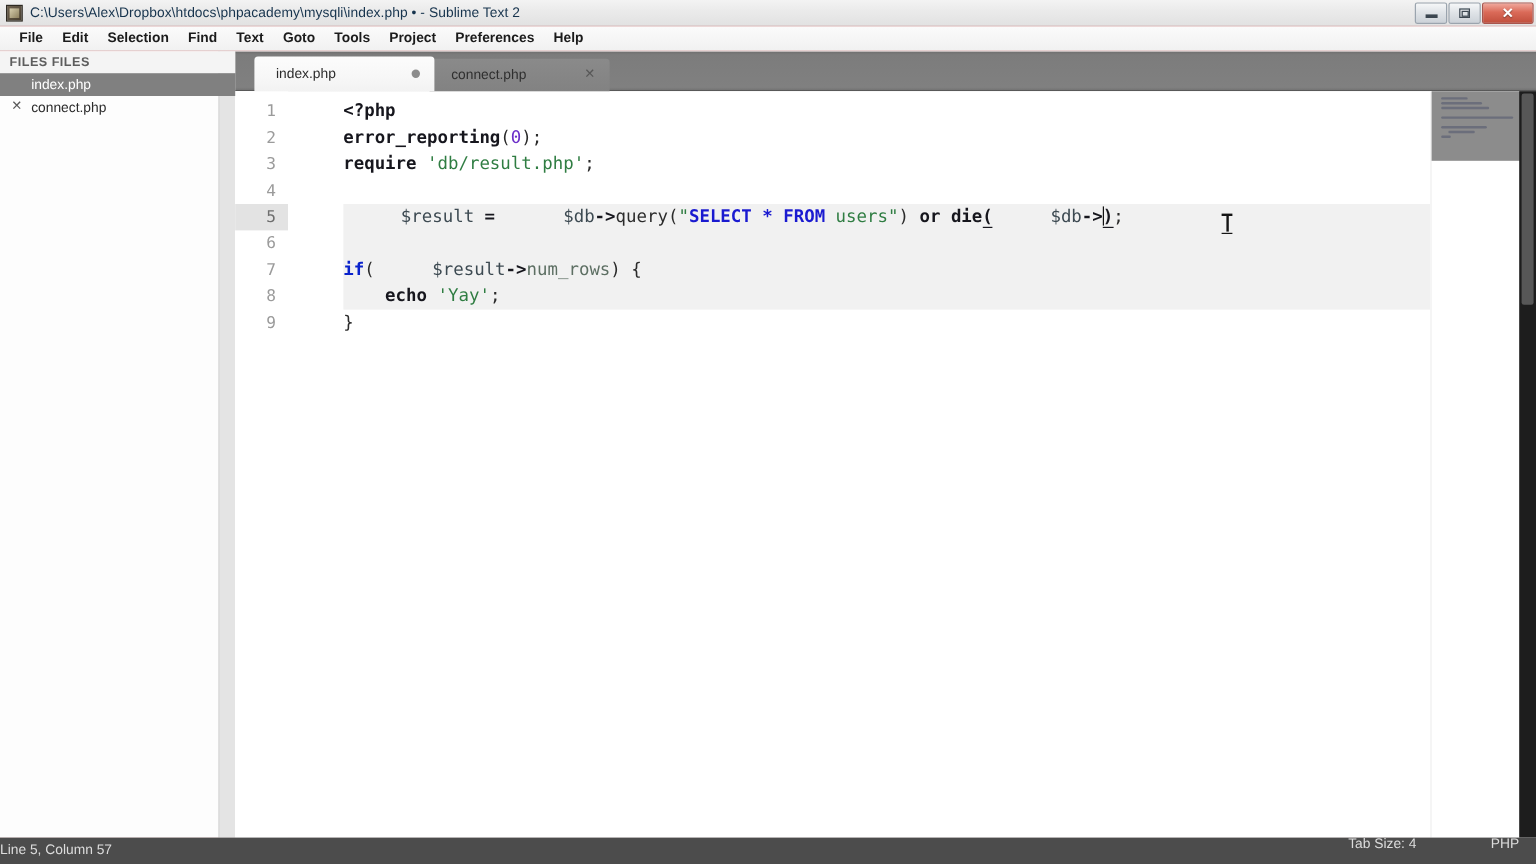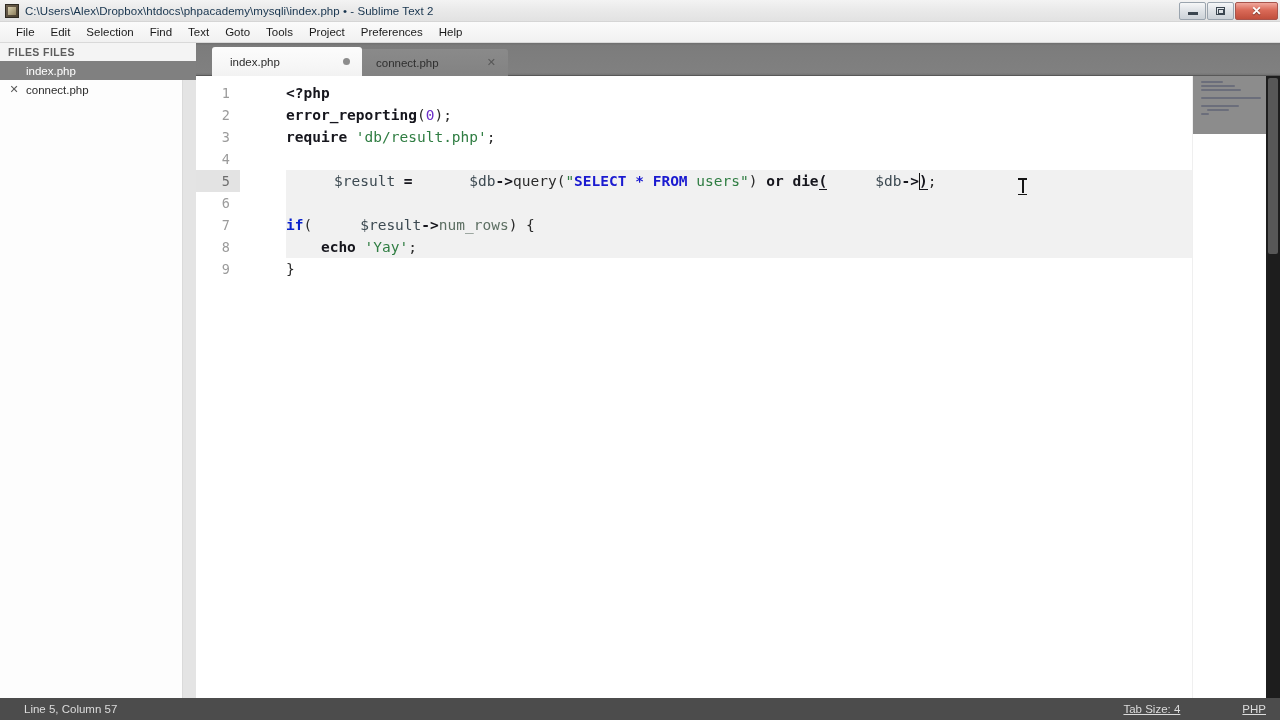--- a/index.html
+++ b/index.html
@@ -108,20 +108,21 @@
     display: flex;
     align-items: center;
     padding-left: 8px;
   }
   .menu-item {
     font-size: 11.5px;
     color: #1b1b1b;
     padding: 2px 8px;
     white-space: nowrap;
     cursor: default;
+    font-weight: bold;
   }
 
   
   .body-row {
     flex: 1 1 auto;
     display: flex;
     min-height: 0;
     background: #ffffff;
   }
 
@@ -381,29 +382,28 @@
   
   .statusbar {
     height: 22px;
     flex: 0 0 22px;
     background: #4c4c4c;
     display: flex;
     align-items: center;
     color: #dcdcdc;
     font-size: 11.5px;
     position: relative;
-    padding-left: 24px;
+    padding-left: 0;
   }
   .status-left { white-space: nowrap; }
   .status-right {
     position: absolute;
     right: 0; top: 0; bottom: 0;
     display: flex;
-    align-items: center;
-    text-decoration: underline;
+    align-items: flex-start;
   }
   .status-tabsize { margin-right: 62px; white-space: nowrap; }
   .status-lang { margin-right: 14px; white-space: nowrap; }
 </style>
 </head>
 <body>
 
 <div id="app">
 
   <div class="titlebar">

